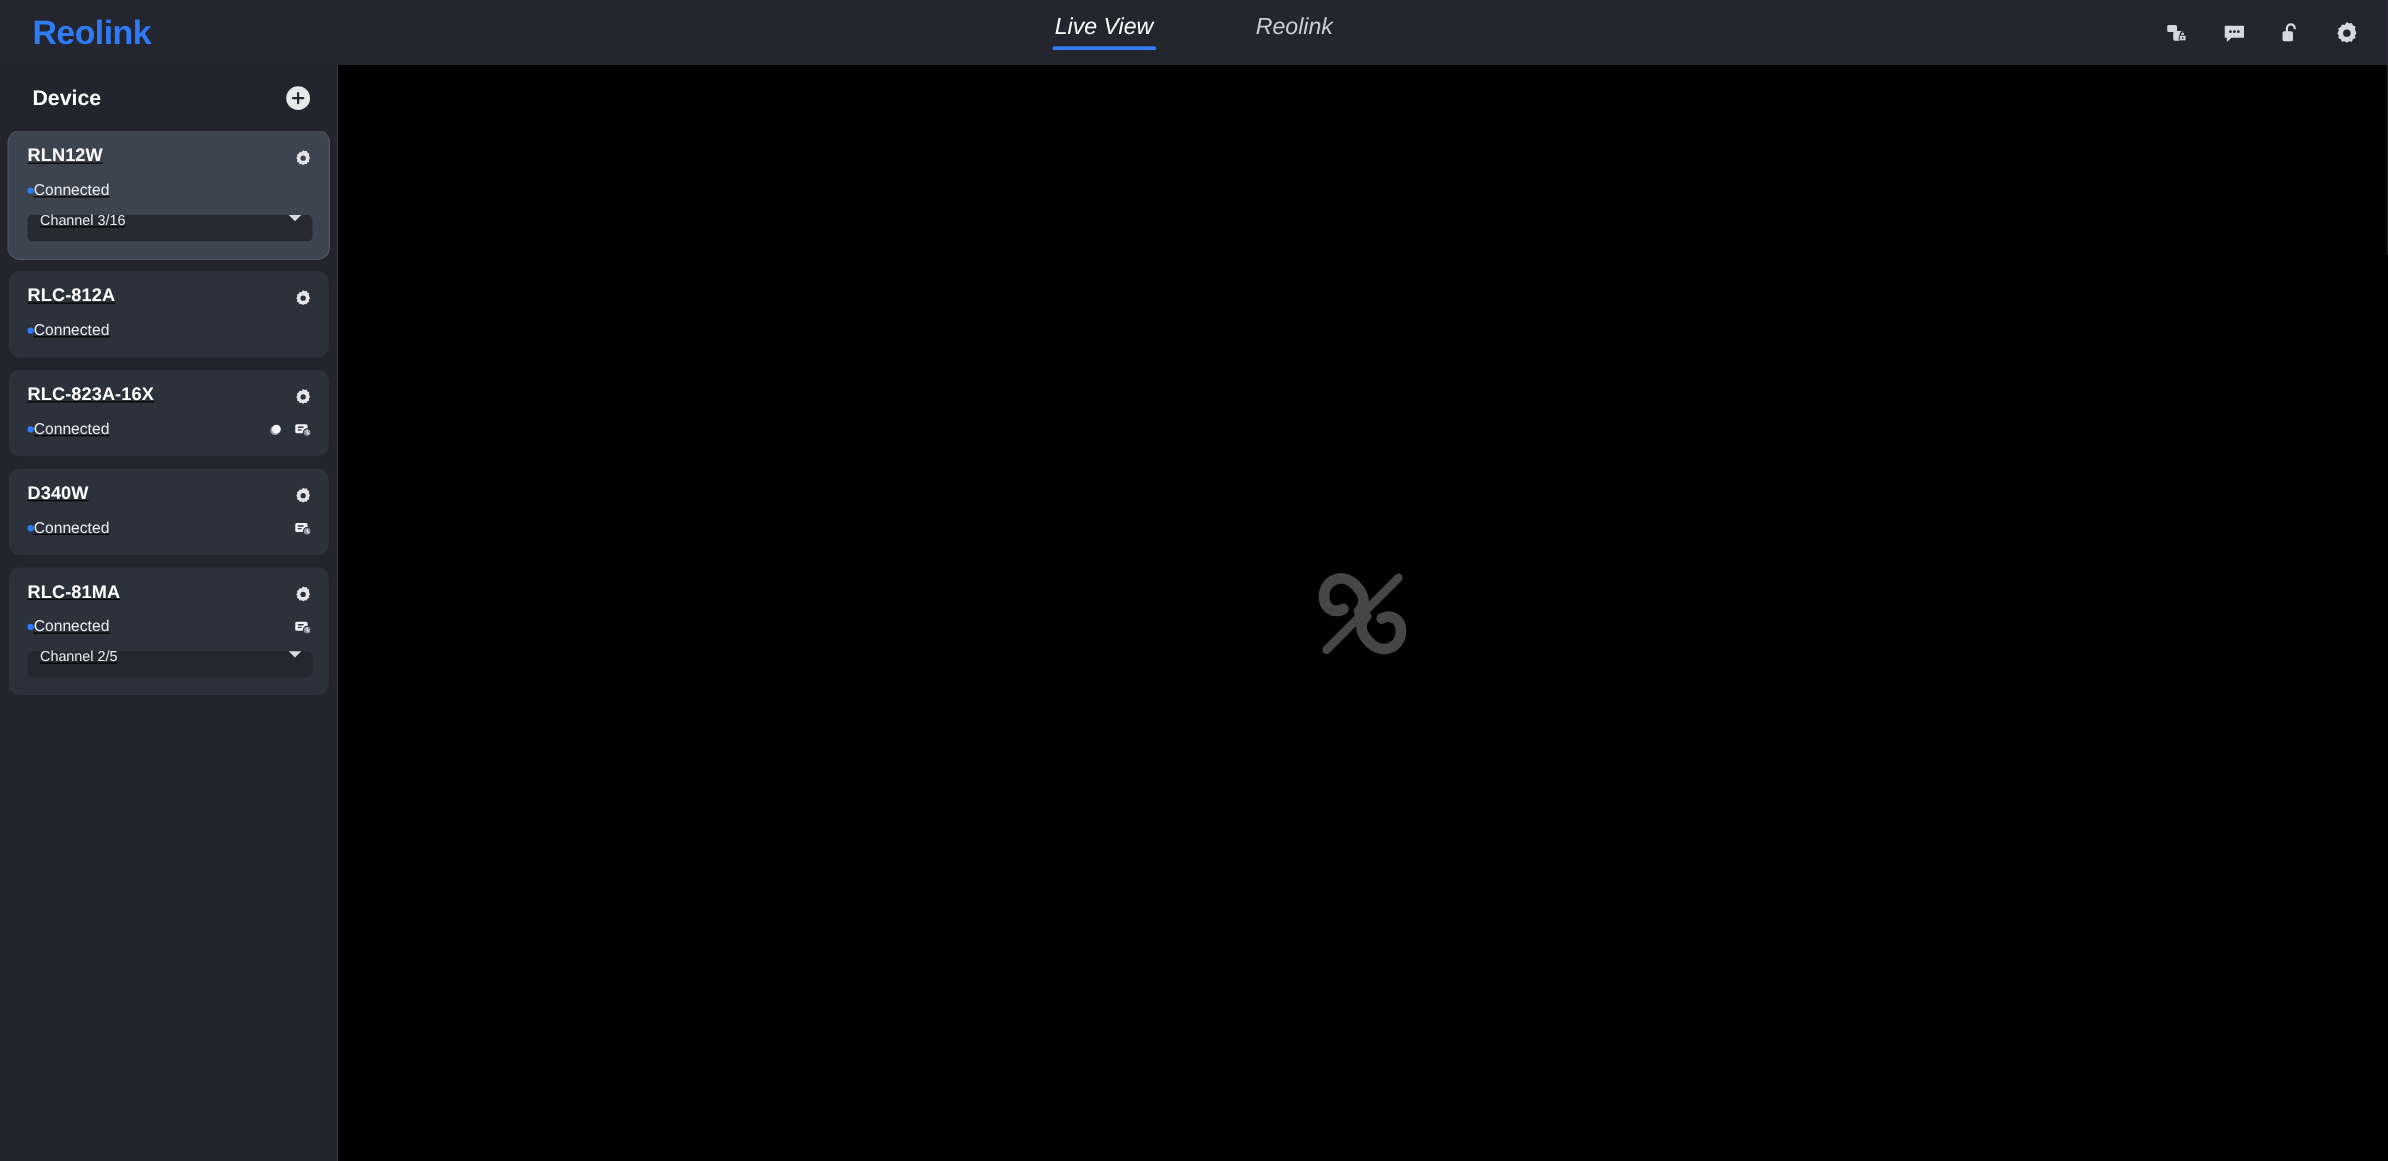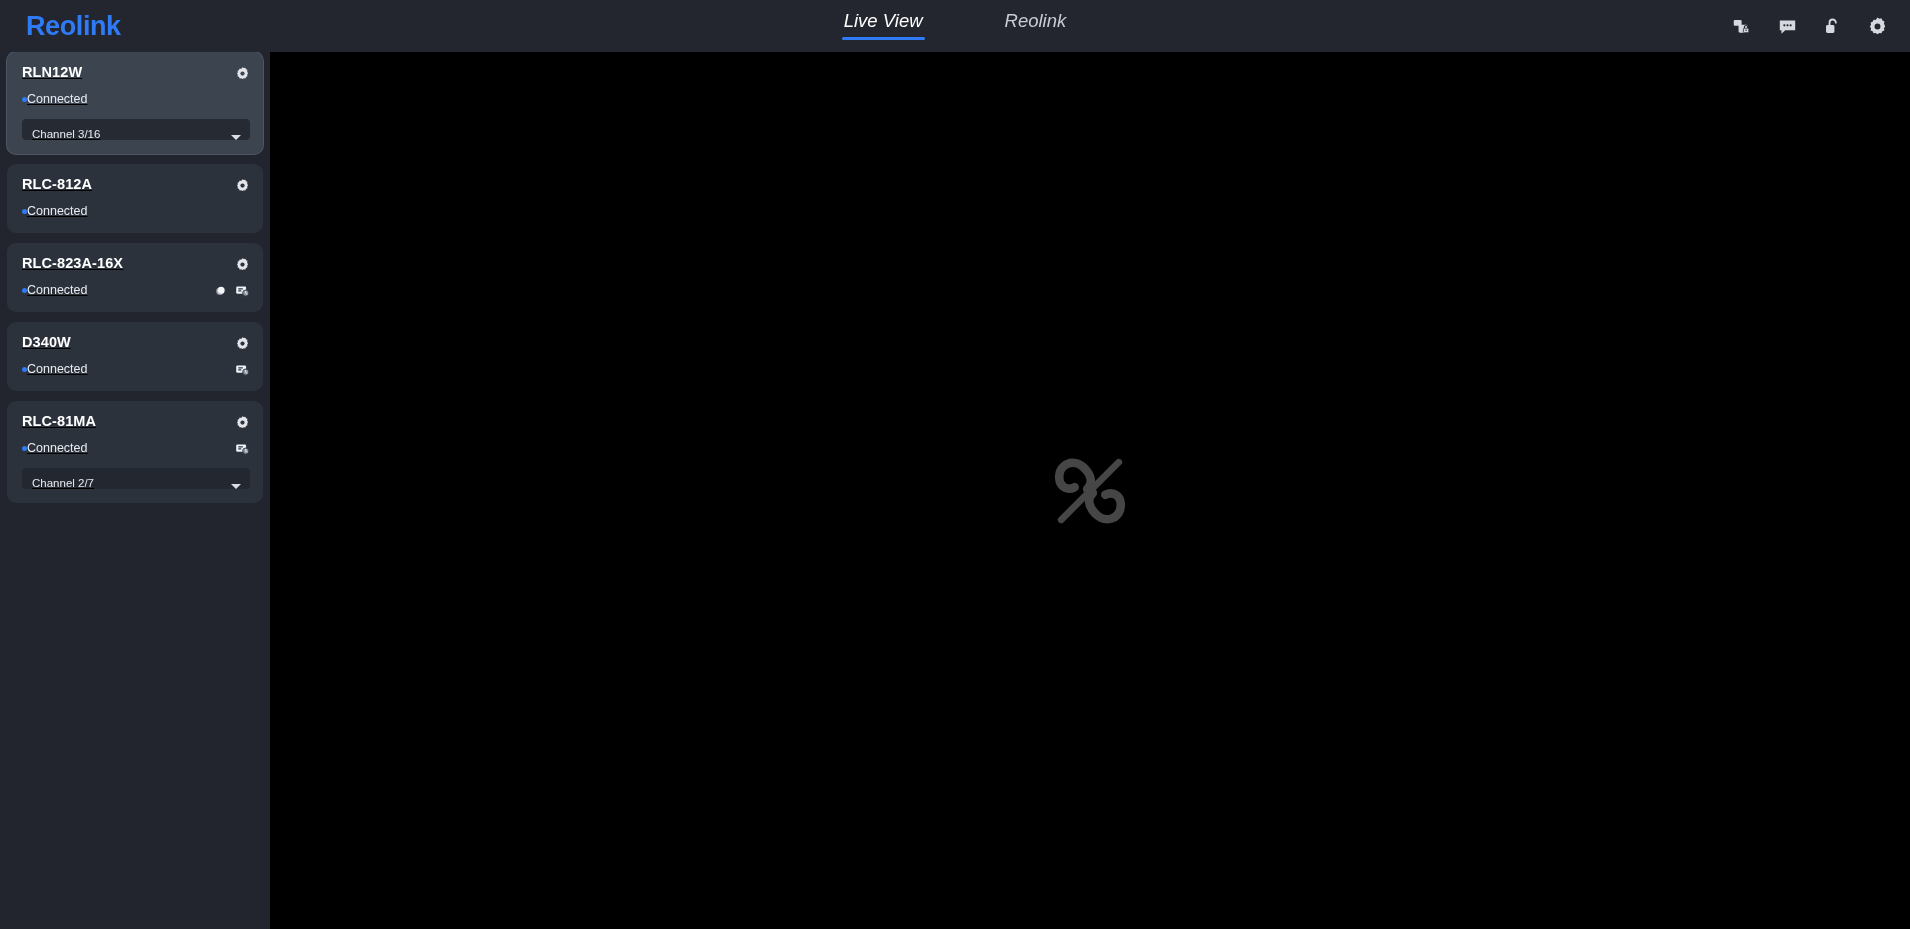--- a/index.html
+++ b/index.html
@@ -220,21 +220,21 @@
     flex: none;
   }
   .badge svg { display: block; }
 
   .channel-select {
     margin-top: 12px;
     height: 21px;
     background: #262b33;
     border-radius: 4px;
     display: flex;
-    align-items: flex-end;
+    align-items: flex-start;
     justify-content: space-between;
     padding: 0 9px 0 10px;
     cursor: pointer;
     gap: 44px;
   }
   .device-card:not(.selected) .channel-select { background: #232830; }
   .channel-label {
     font-size: 11.5px;
     color: #e7e9ee;
     line-height: 1;
@@ -317,20 +317,28 @@
         </svg>
       </div>
 
     </div>
   </div>
 
   <div class="body">
 
     <div class="sidebar">
 
+      <div class="sidebar-head">
+        <div class="sidebar-title">Device</div>
+        <div class="add-btn">
+          <svg width="13" height="13" viewBox="0 0 14 14" fill="none">
+            <path d="M7 2.6v8.8M2.6 7h8.8" stroke="currentColor" stroke-width="1.9" stroke-linecap="round"></path>
+          </svg>
+        </div>
+      </div>
 
       <div class="device-list">
 
         <div class="device-card selected">
           <div class="card-row-1">
             <div class="device-name">RLN12W</div>
             <div class="gear-btn">
               <svg width="15" height="15" viewBox="0 0 24 24" fill="none">
                 <path d="M12 1.8l2.1 1.35 2.45-.45 1.0 2.3 2.3 1.0-.45 2.45L20.75 12l-1.35 2.1.45 2.45-2.3 1.0-1.0 2.3-2.45-.45L12 20.75l-2.1-1.35-2.45.45-1.0-2.3-2.3-1.0.45-2.45L3.25 12l1.35-2.1-.45-2.45 2.3-1.0 1.0-2.3 2.45.45z" fill="currentColor"></path>
                 <circle cx="12" cy="12" r="3.4" fill="#3c4450"></circle>
@@ -454,21 +462,21 @@
                   <rect x="1.6" y="4.6" width="13.2" height="9.6" rx="1.7" fill="#f0f2f6"></rect>
                   <rect x="4.2" y="7.0" width="6.4" height="1.5" rx="0.7" fill="#2c323c"></rect>
                   <rect x="4.2" y="9.8" width="4.3" height="1.5" rx="0.7" fill="#2c323c"></rect>
                   <circle cx="14.3" cy="13.4" r="4.1" fill="#8d94a0" stroke="#2c323c" stroke-width="1.1"></circle>
                   <path d="M14.3 11.2v2.5l1.6 1.0" stroke="#ffffff" stroke-width="1.1" stroke-linecap="round" fill="none"></path>
                 </svg>
               </div>
             </div>
           </div>
           <div class="channel-select">
-            <span class="channel-label">Channel 2/7</span>
+            <span class="channel-label">Channel 2/5</span>
             <span class="caret"></span>
           </div>
         </div>
 
       </div>
     </div>
 
     <div class="stage">
       <div class="stage-placeholder">
         <svg viewBox="0 0 100 100" fill="none">

